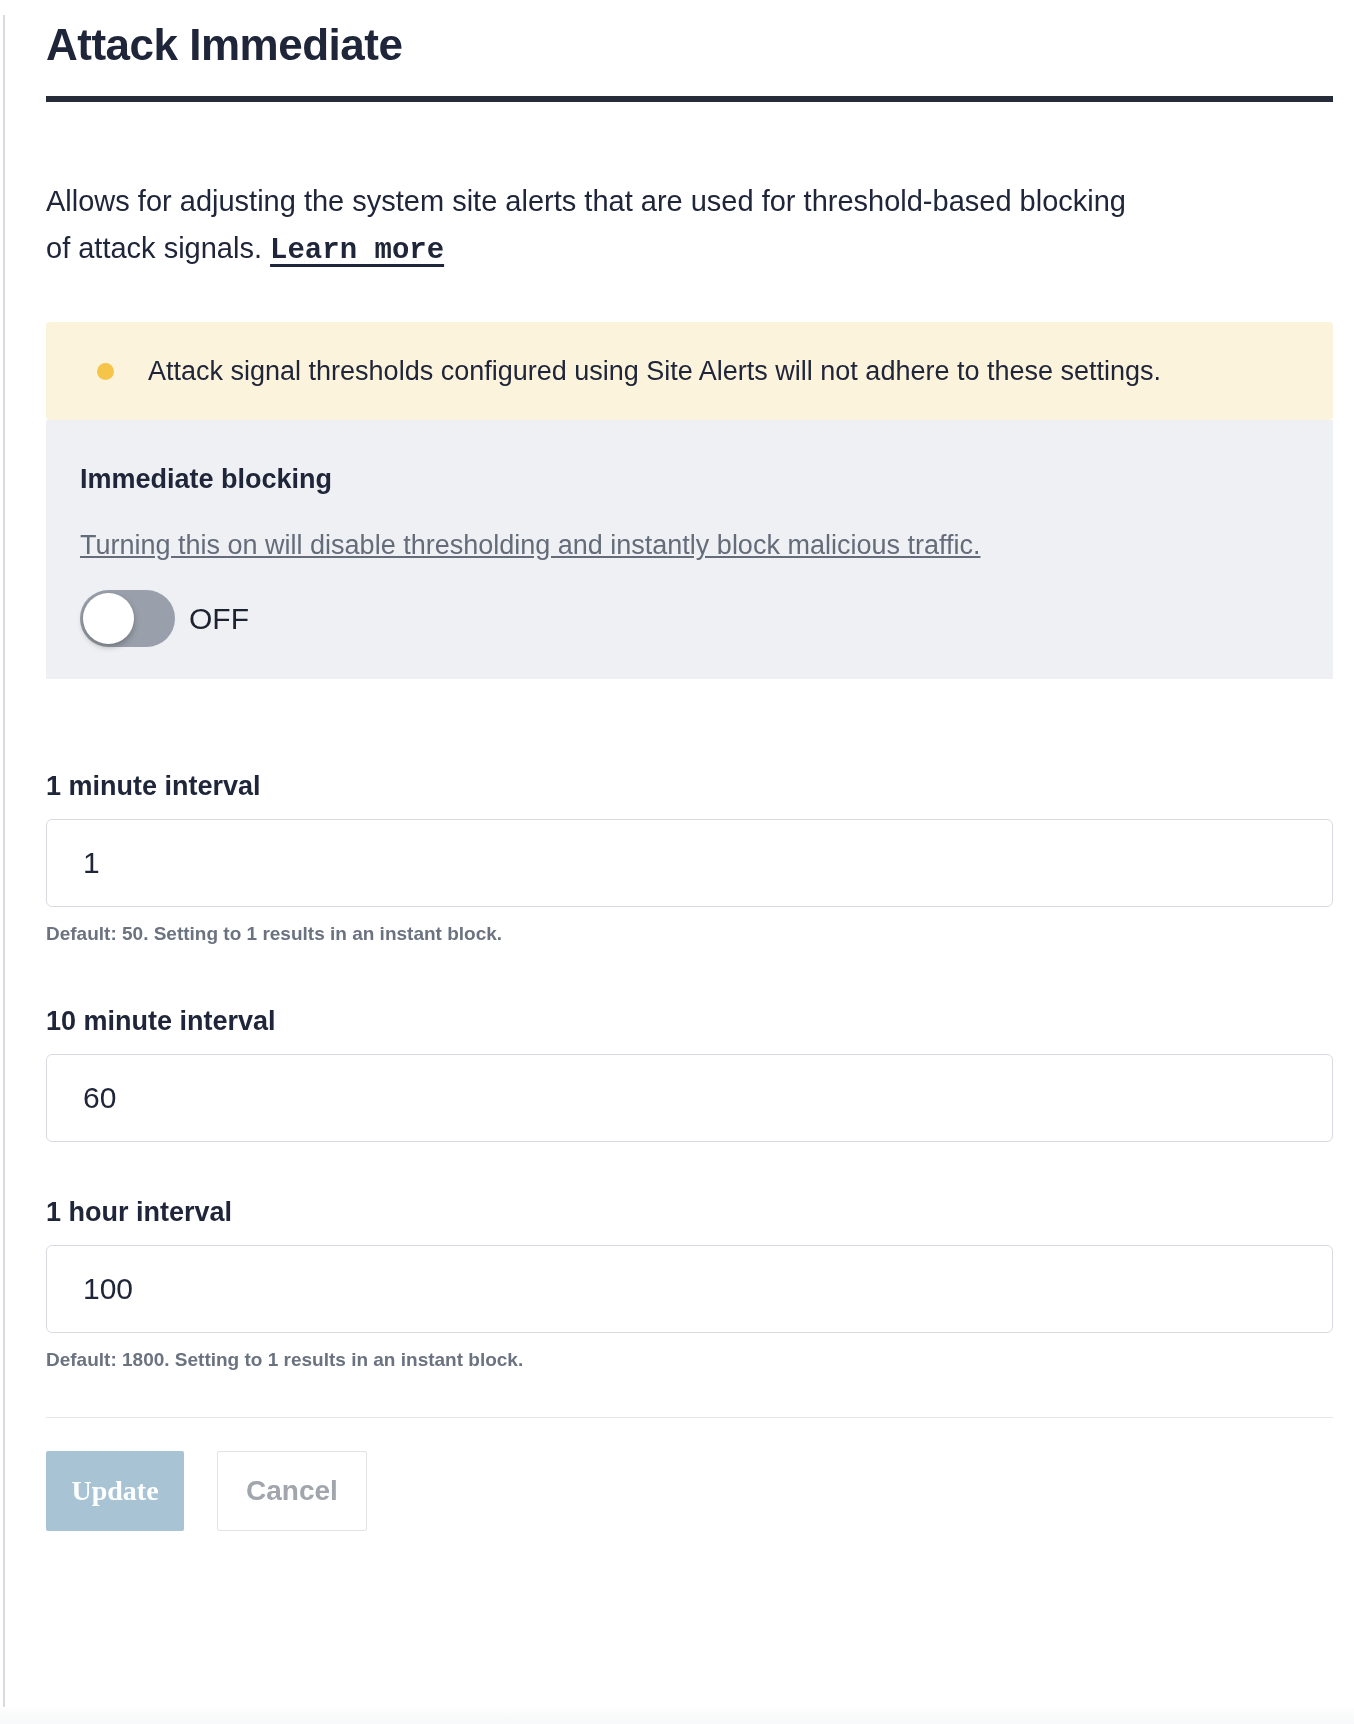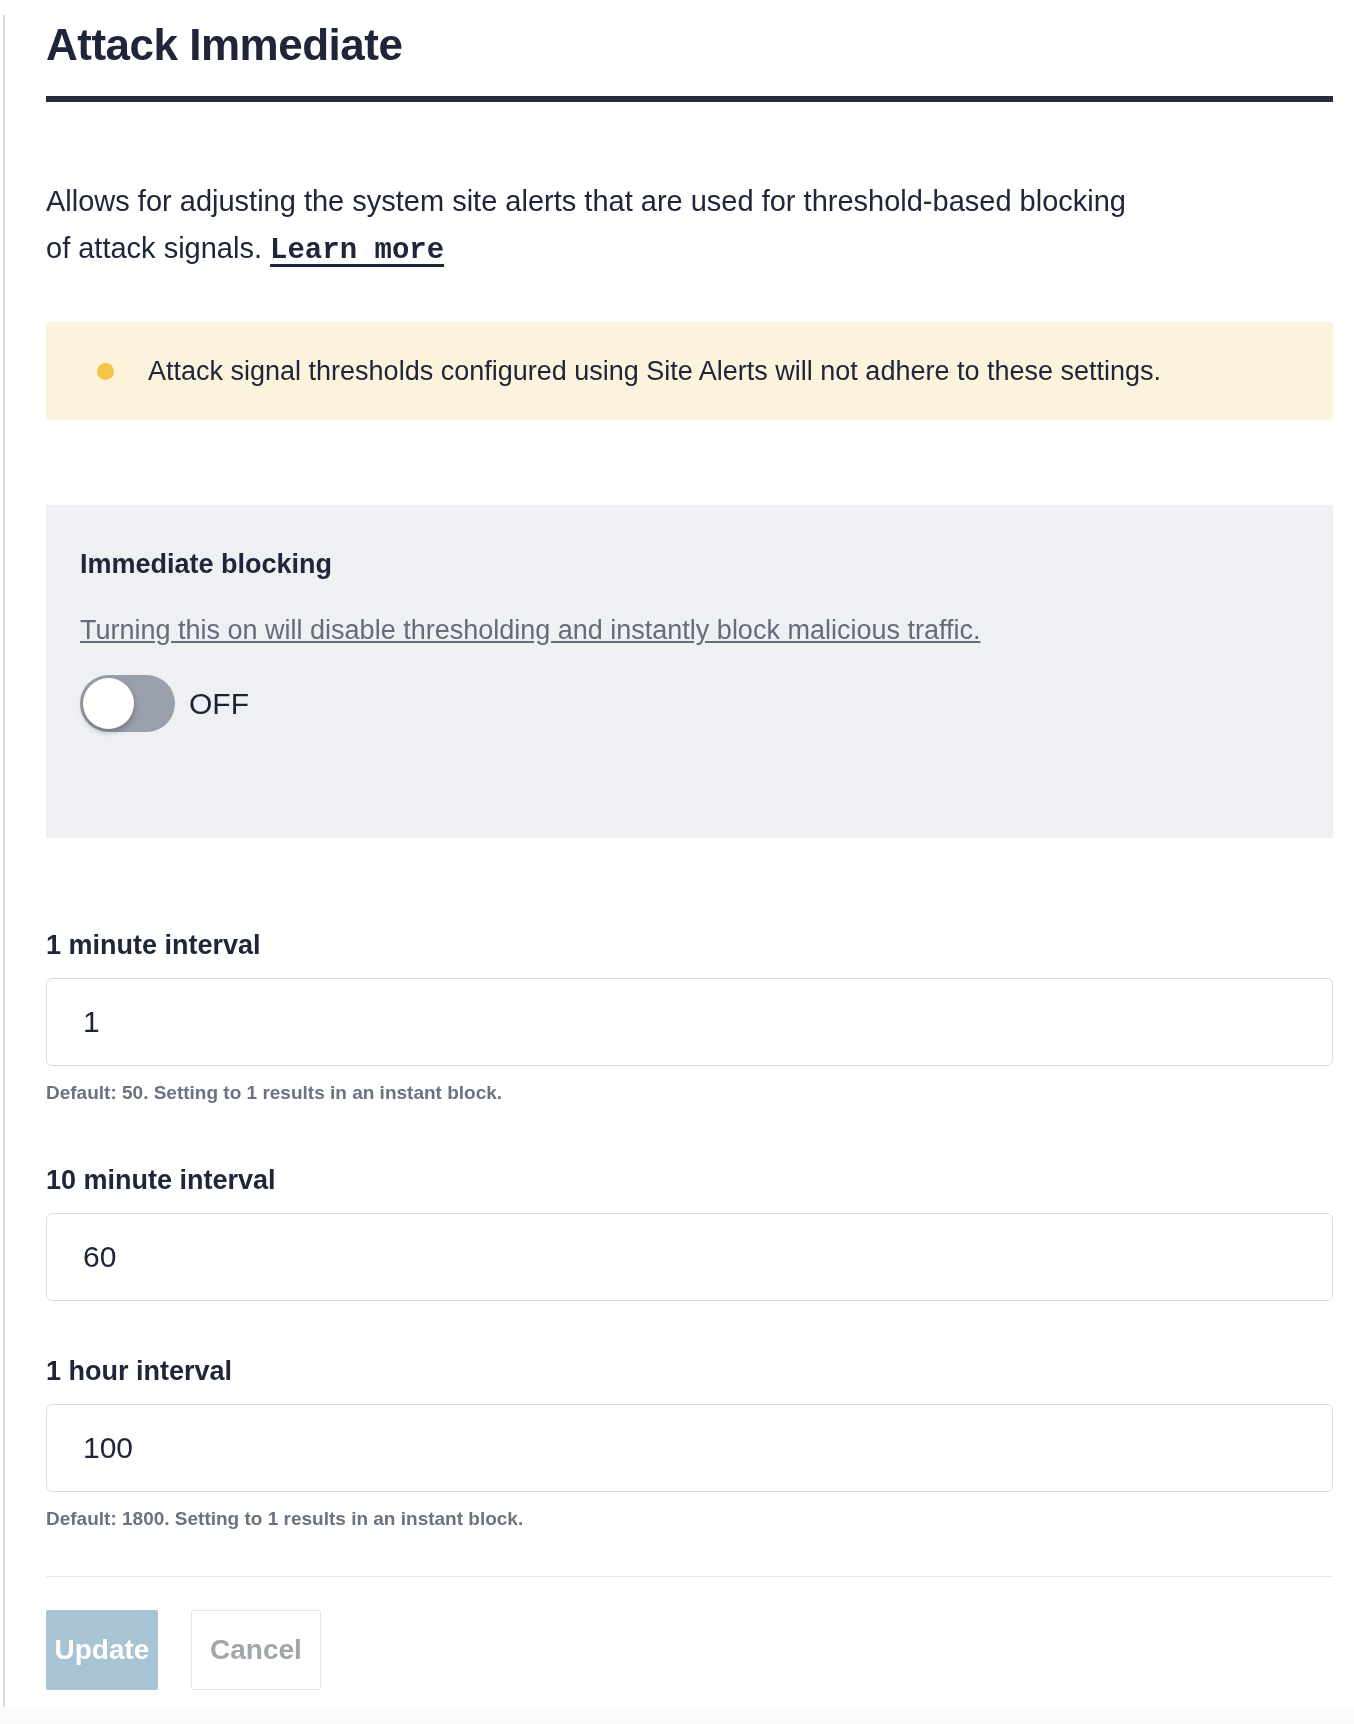--- a/index.html
+++ b/index.html
@@ -90,22 +90,21 @@
     background: var(--dot);
   }
   .banner-text {
     margin-left: 34px;
     margin-right: 30px;
     font-size: 27px;
     line-height: 36px;
     color: var(--ink);
   }
   .panel {
-    margin-top: 85px;
-    height: 333px;
+    height: 259px;
     background: var(--panel-bg);
     padding: 42px 34px 0 34px;
   }
   .panel-title {
     margin: 0;
     font-size: 27px;
     line-height: 34px;
     font-weight: 700;
     color: var(--ink);
   }
@@ -186,26 +185,27 @@
   .btn {
     height: 80px;
     border: none;
     font-family: "Liberation Sans", "DejaVu Sans", sans-serif;
     font-size: 28px;
     font-weight: 700;
     cursor: pointer;
     border-radius: 2px;
   }
   .btn-update {
-    width: 112px;
+    width: 138px;
     background: var(--update-bg);
     color: #ffffff;
+    font-family: Liberation Serif, serif;
   }
   .btn-cancel {
-    width: 130px;
+    width: 150px;
     background: #ffffff;
     border: 1px solid var(--cancel-border);
     color: var(--cancel-text);
   }
 </style>
 </head>
 <body>
 
 <div class="pane-divider"></div>
 

